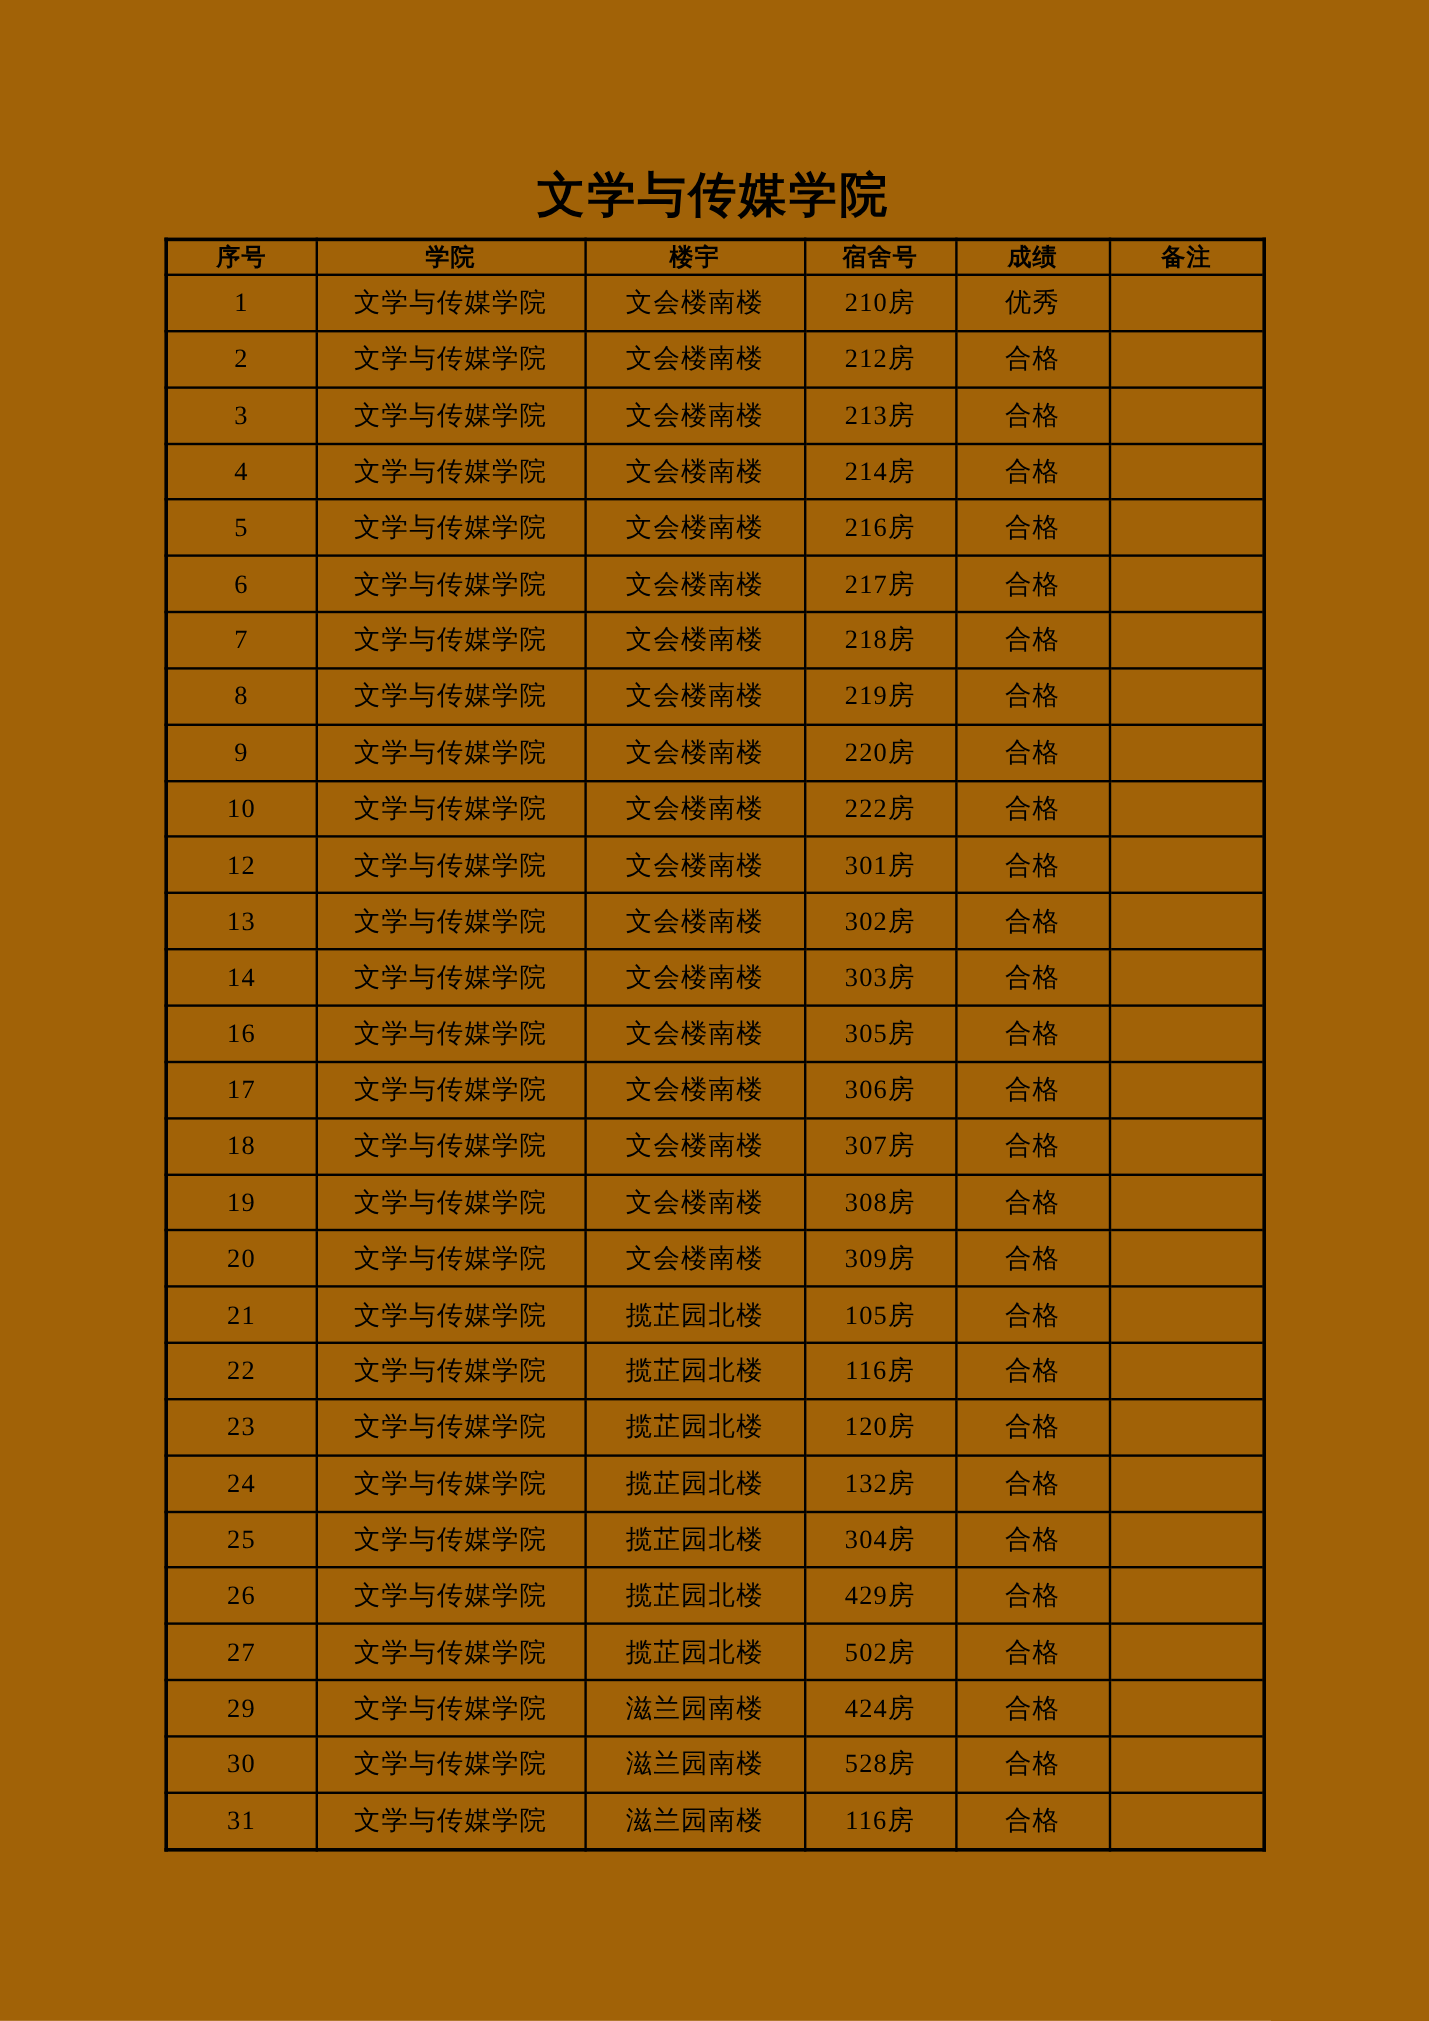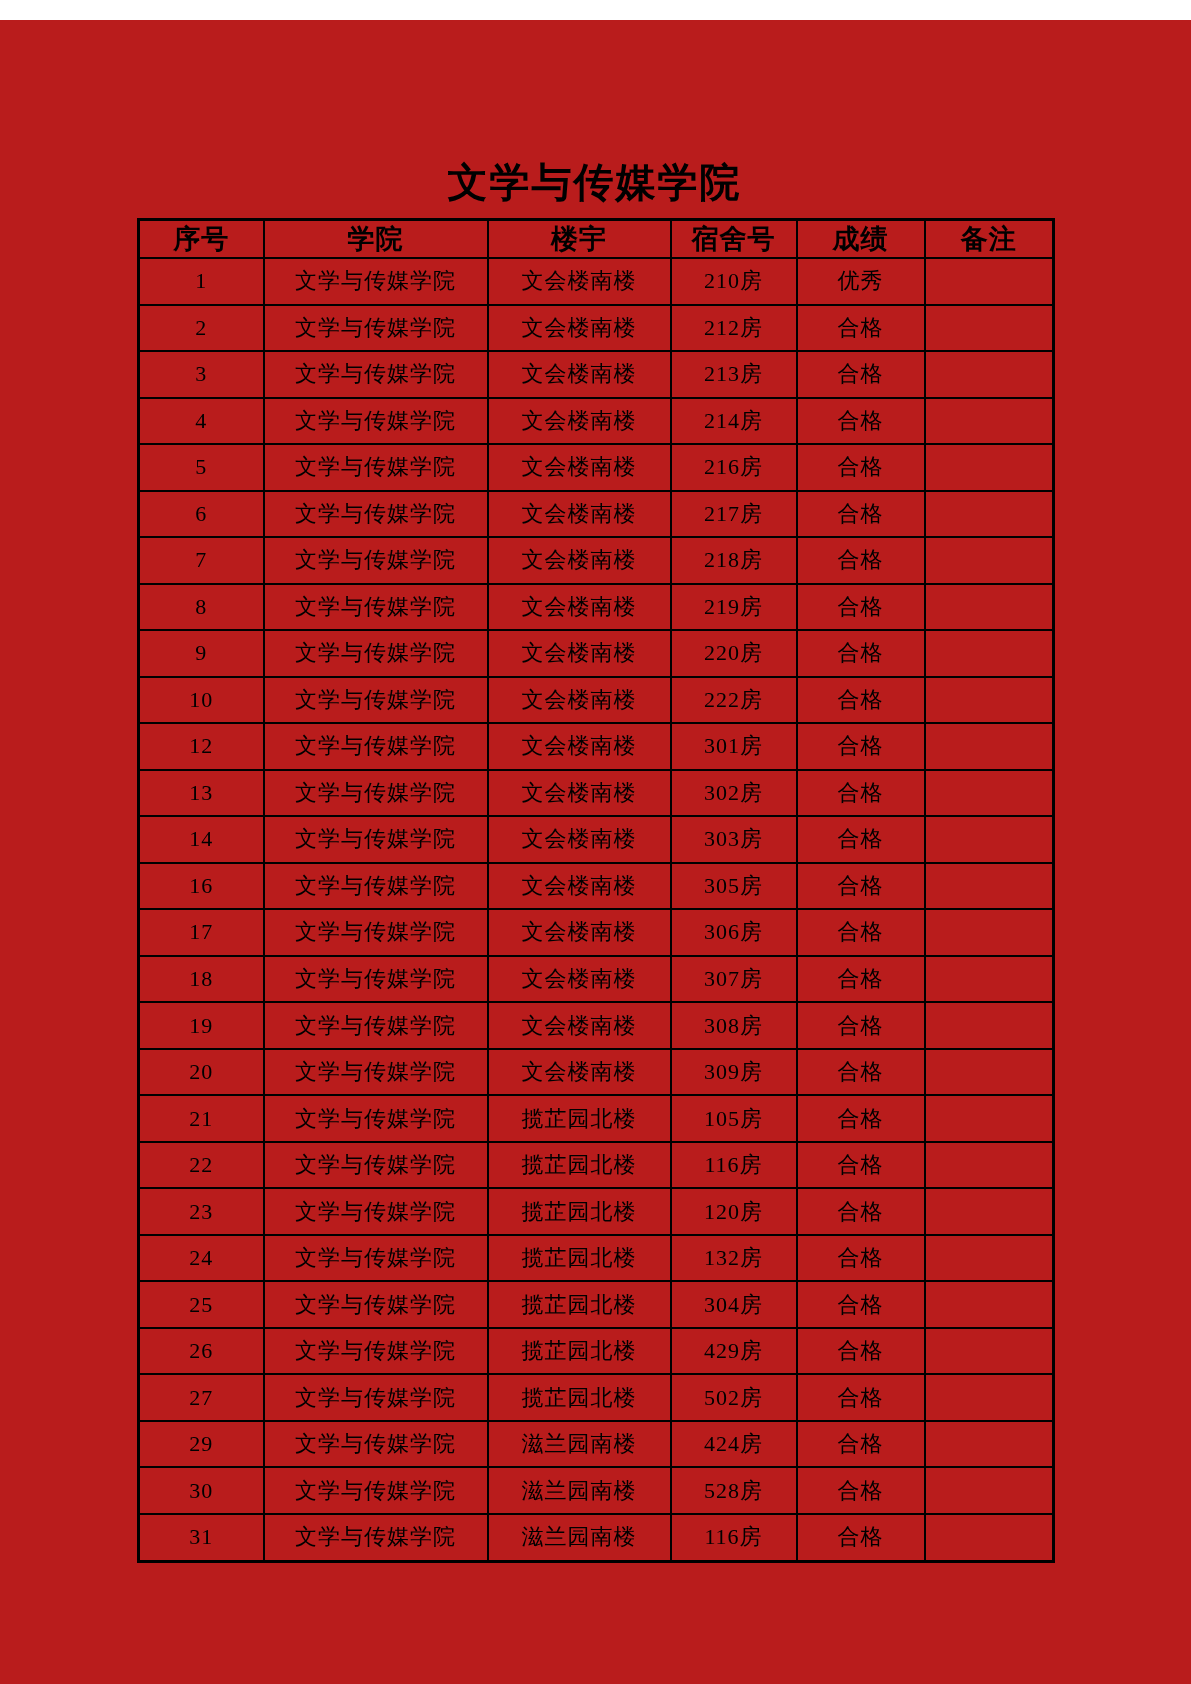--- a/index.html
+++ b/index.html
@@ -11,22 +11,21 @@
     height: 1684px;
     background: #ffffff;
     position: relative;
     font-family: "Liberation Serif", "DejaVu Serif", serif;
     color: #000000;
     overflow: hidden;
   }
   .page {
     position: absolute;
     inset: 0;
-    background: #b91c1c;
-    margin-top: 20px;
+    background: #a16207;
   }
   .doc-title {
     position: absolute;
     top: 134px;
     left: 137px;
     width: 915px;
     height: 58px;
     line-height: 58px;
     text-align: center;
     font-size: 40px;
@@ -47,21 +46,21 @@
   table.grid th,
   table.grid td {
     border: 2px solid #000000;
     text-align: center;
     vertical-align: middle;
     padding: 0;
     overflow: hidden;
     white-space: nowrap;
   }
   table.grid th {
-    font-size: 27px;
+    font-size: 20px;
     font-weight: bold;
     letter-spacing: 1px;
   }
   table.grid td {
     font-size: 22px;
     font-weight: normal;
     letter-spacing: 1px;
   }
 </style>
 </head>

